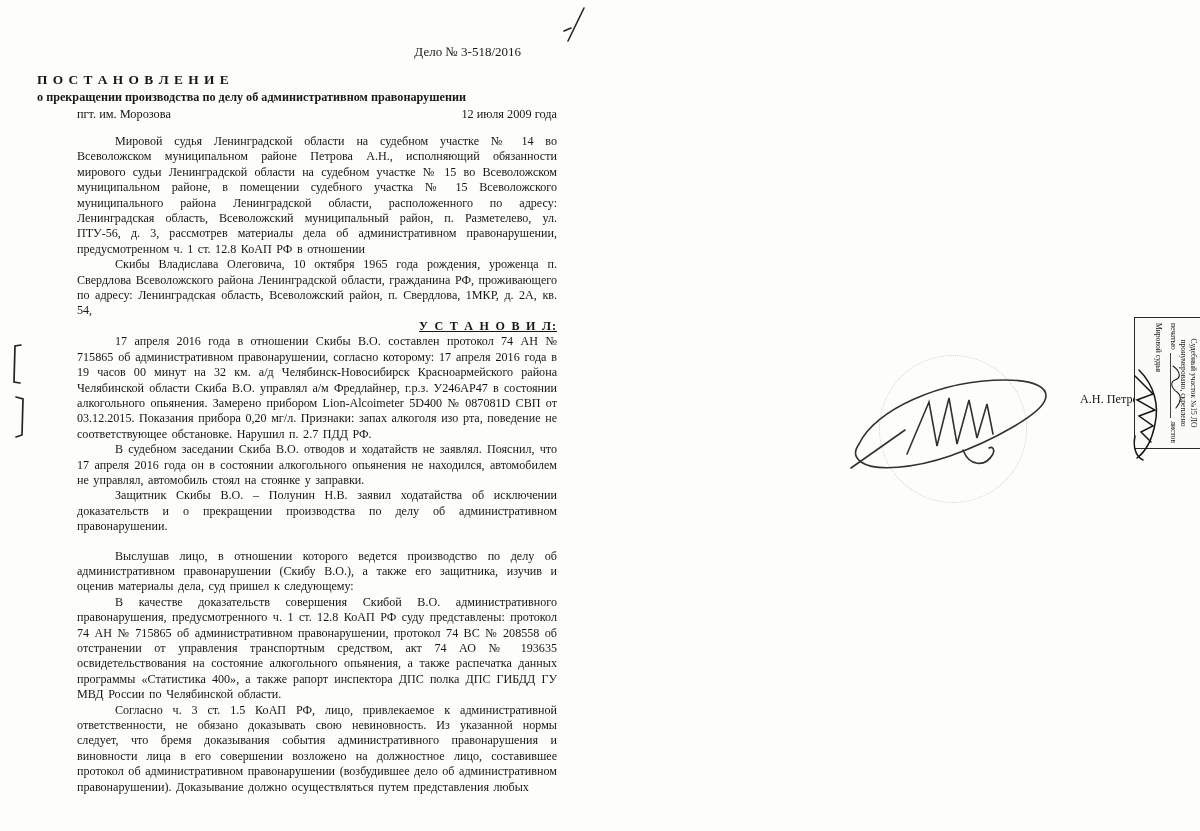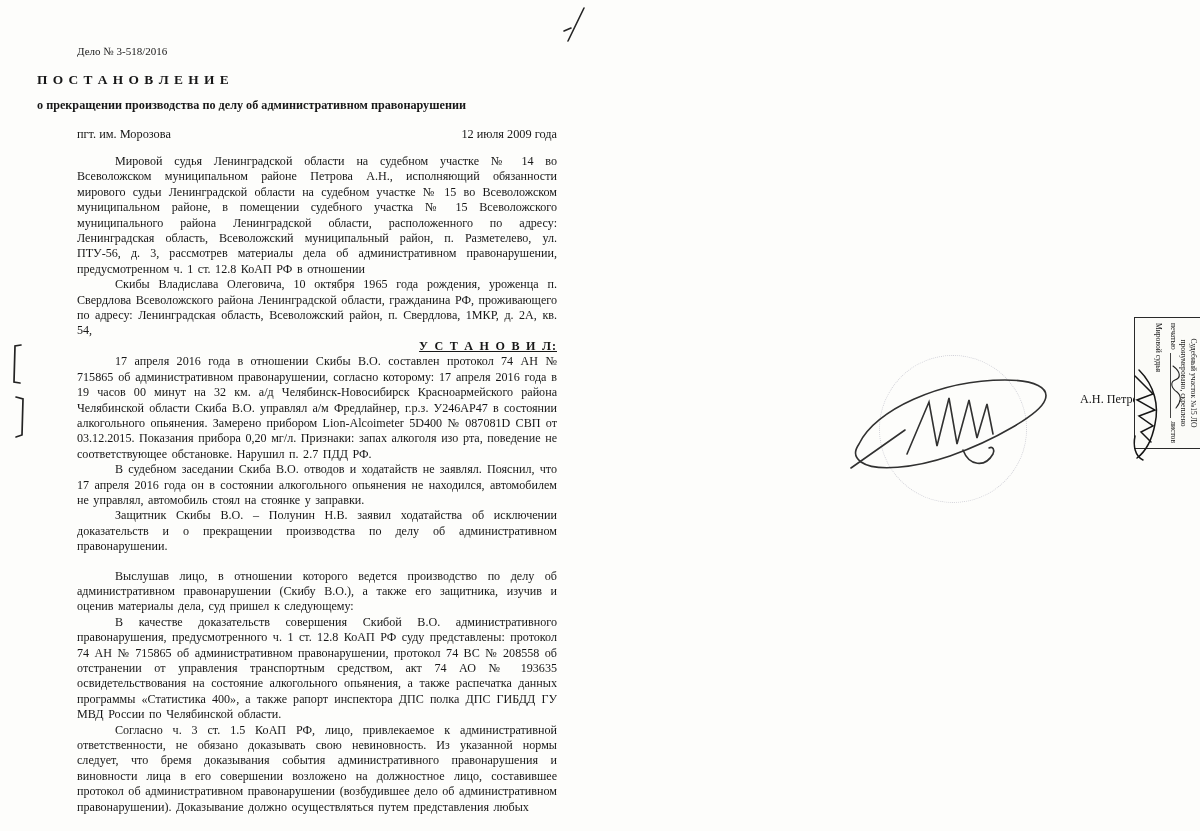--- a/index.html
+++ b/index.html
@@ -9,25 +9,25 @@
     font-family:"Liberation Serif","DejaVu Serif",serif;
     color:#171717;
   }
   .page{position:absolute;top:0;height:831px;width:600px;background:#fdfdfb;}
   #page-left{left:0;}
   #page-right{left:600px;}
   .content{position:absolute;text-align:justify;}
   #left-content{left:77px;top:44px;width:480px;}
   p.doc{margin:0;font-size:12.1px;line-height:15.4px;text-indent:38px;word-spacing:1.5px;}
   .gap-top{margin-top:14px !important;}
-  .case-line{text-align:left;padding-right:36px;font-size:11px;line-height:15px;}
+  .case-line{text-align:right;padding-right:36px;font-size:13px;line-height:15px;}
   .title-block{width:480px;text-align:left;position:relative;left:-40px;margin-top:13px;}
   .doc-title{font-weight:bold;font-size:13.4px;line-height:16px;letter-spacing:1px;}
-  .doc-subtitle{font-weight:bold;font-size:12.2px;line-height:16px;margin-top:9px;}
-  .date-row{display:flex;justify-content:space-between;margin-top:14px;margin-bottom:12px;font-size:12.3px;line-height:15px;}
+  .doc-subtitle{font-weight:bold;font-size:12.2px;line-height:16px;margin-top:1px;}
+  .date-row{display:flex;justify-content:space-between;margin-top:2px;margin-bottom:12px;font-size:12.3px;line-height:15px;}
   .center-heading{text-align:right;font-weight:bold;font-size:12.6px;line-height:16px;letter-spacing:1px;margin:1px 0 2px;text-indent:0;text-decoration:underline;}
   .judge-name{position:absolute;left:1080px;top:392px;font-size:12.2px;z-index:3;}
   .signature-svg{position:absolute;left:845px;top:372px;z-index:4;}
   .round-seal{position:absolute;left:879px;top:355px;width:146px;height:146px;border:1.4px dotted rgba(95,95,125,0.28);border-radius:50%;z-index:2;}
   
   .stamp-wrap{position:absolute;left:1134px;top:317px;width:68px;height:132px;z-index:5;}
   .stamp-inner{
     width:132px;height:68px;background:#fbfbf8;border:1.2px solid #2a2a2a;
     transform:rotate(90deg) translateY(-68px);transform-origin:0 0;
     box-sizing:border-box;padding:3px 3px 2px;position:relative;

